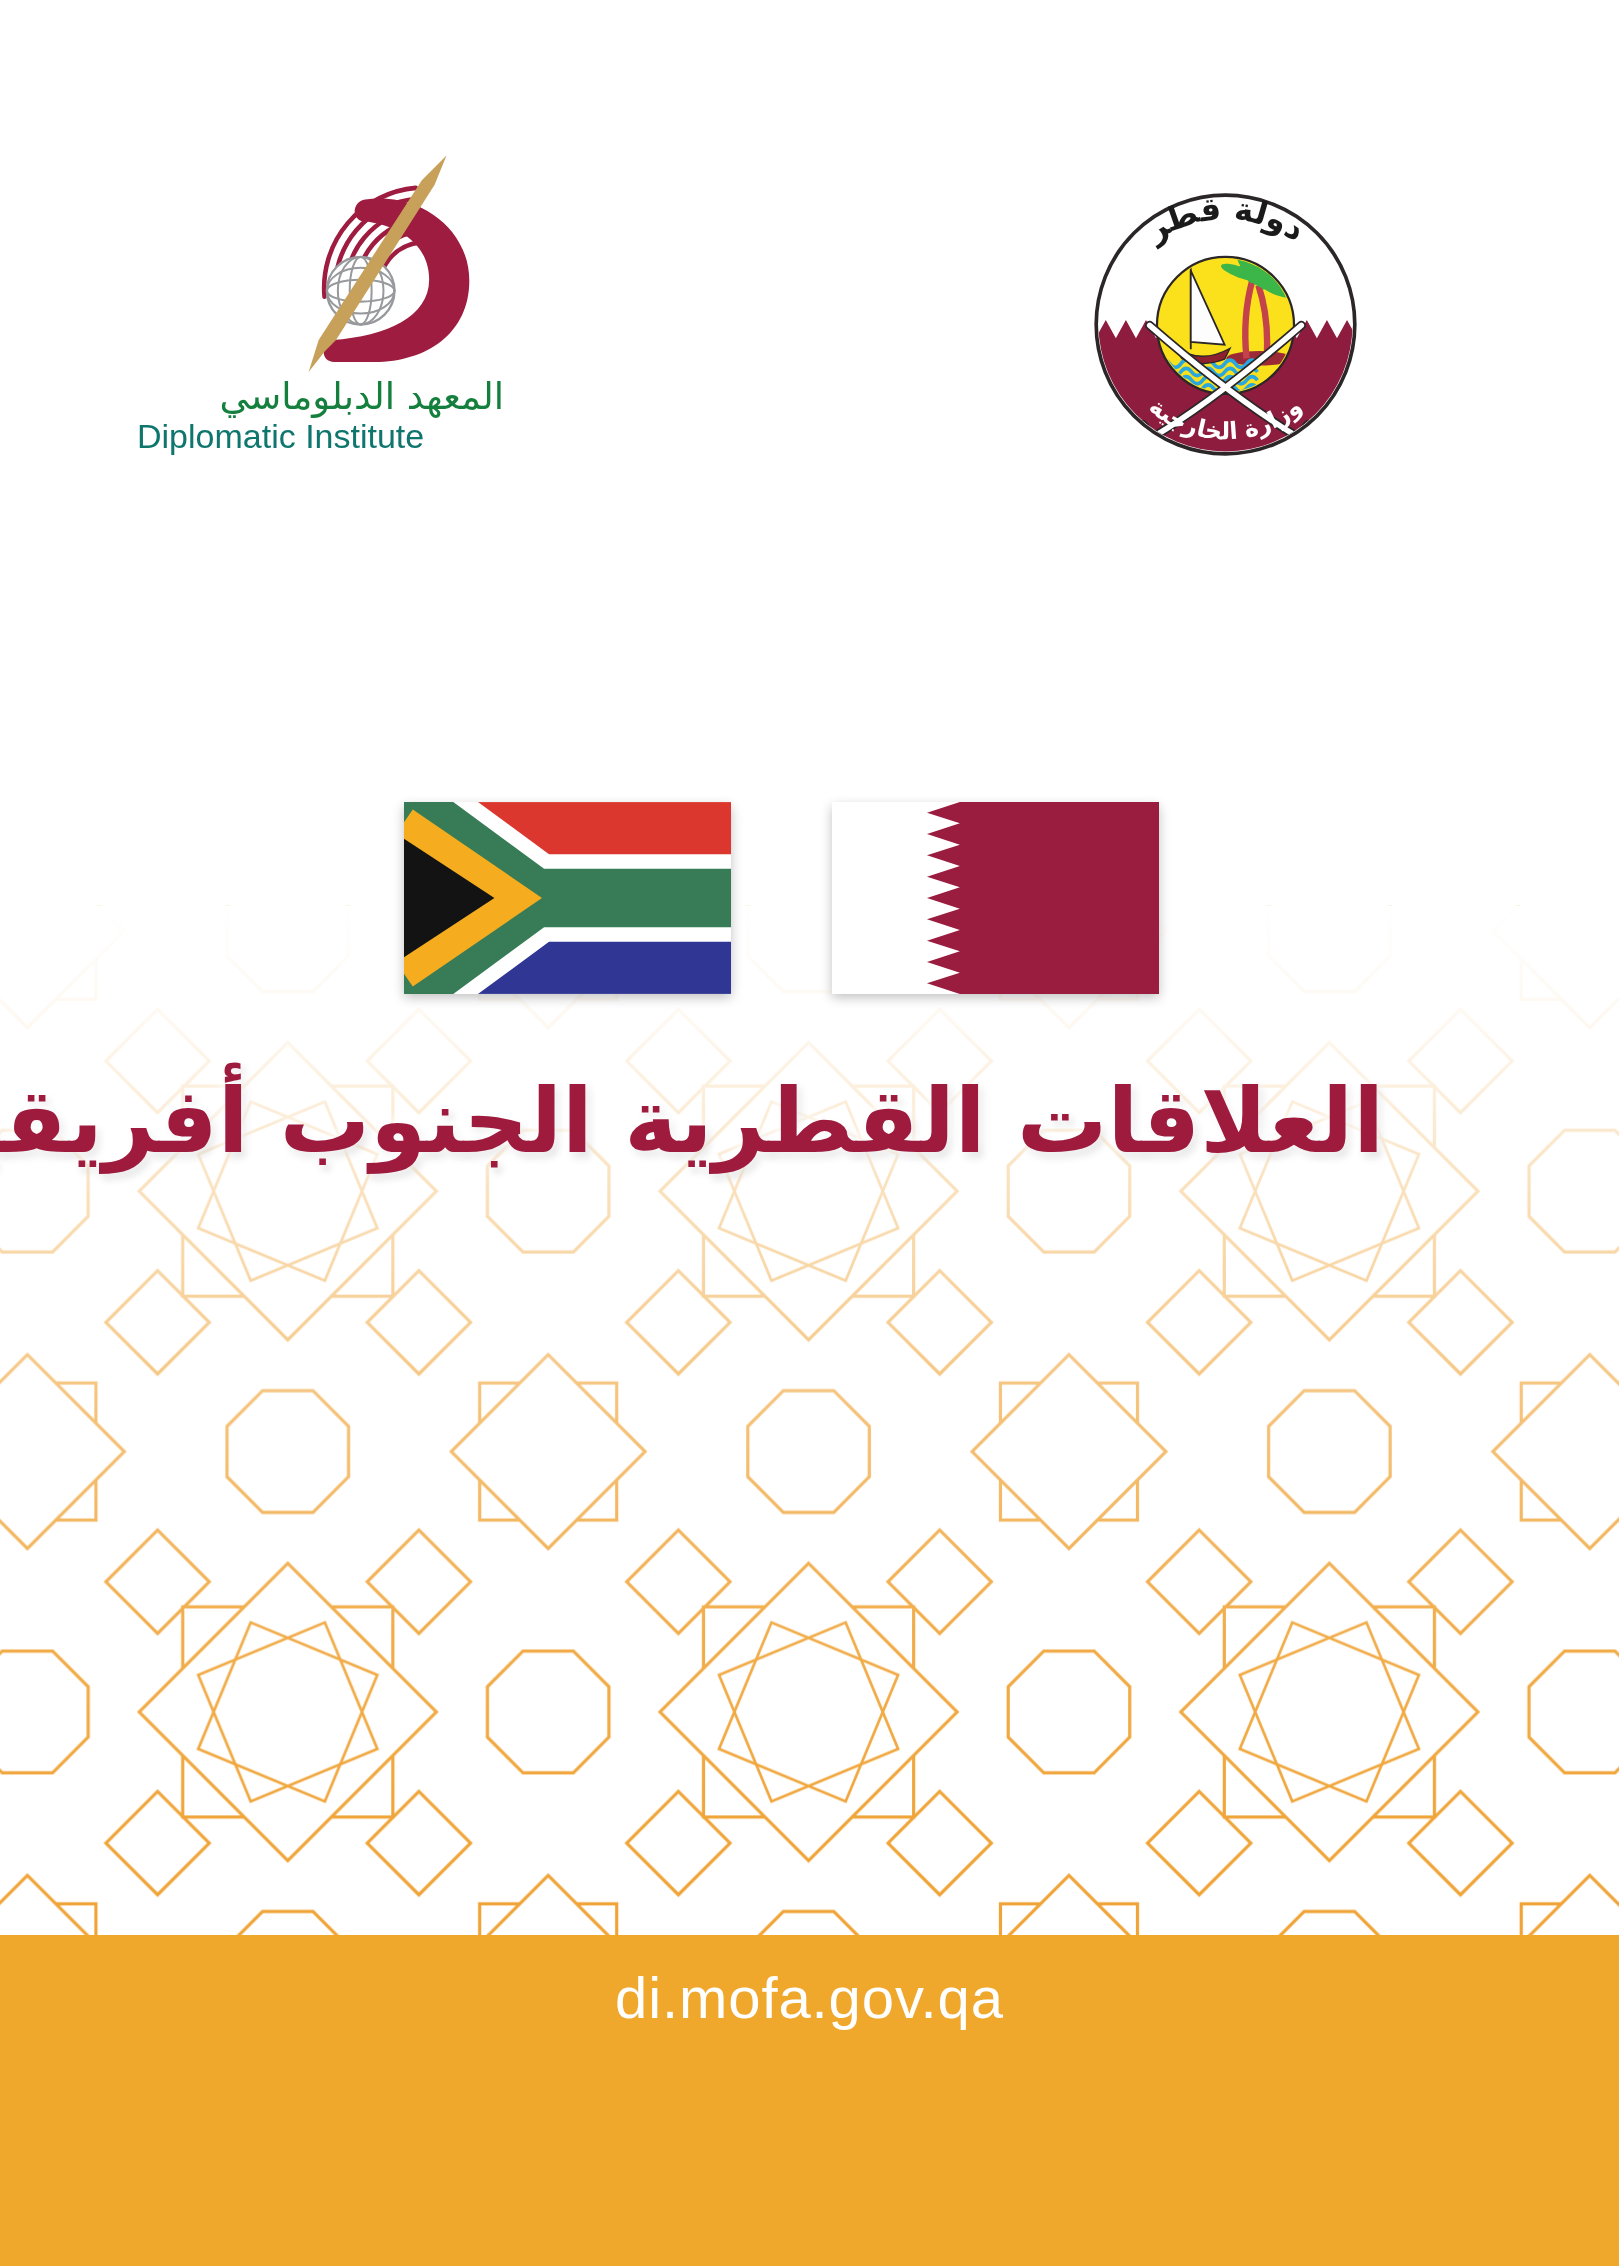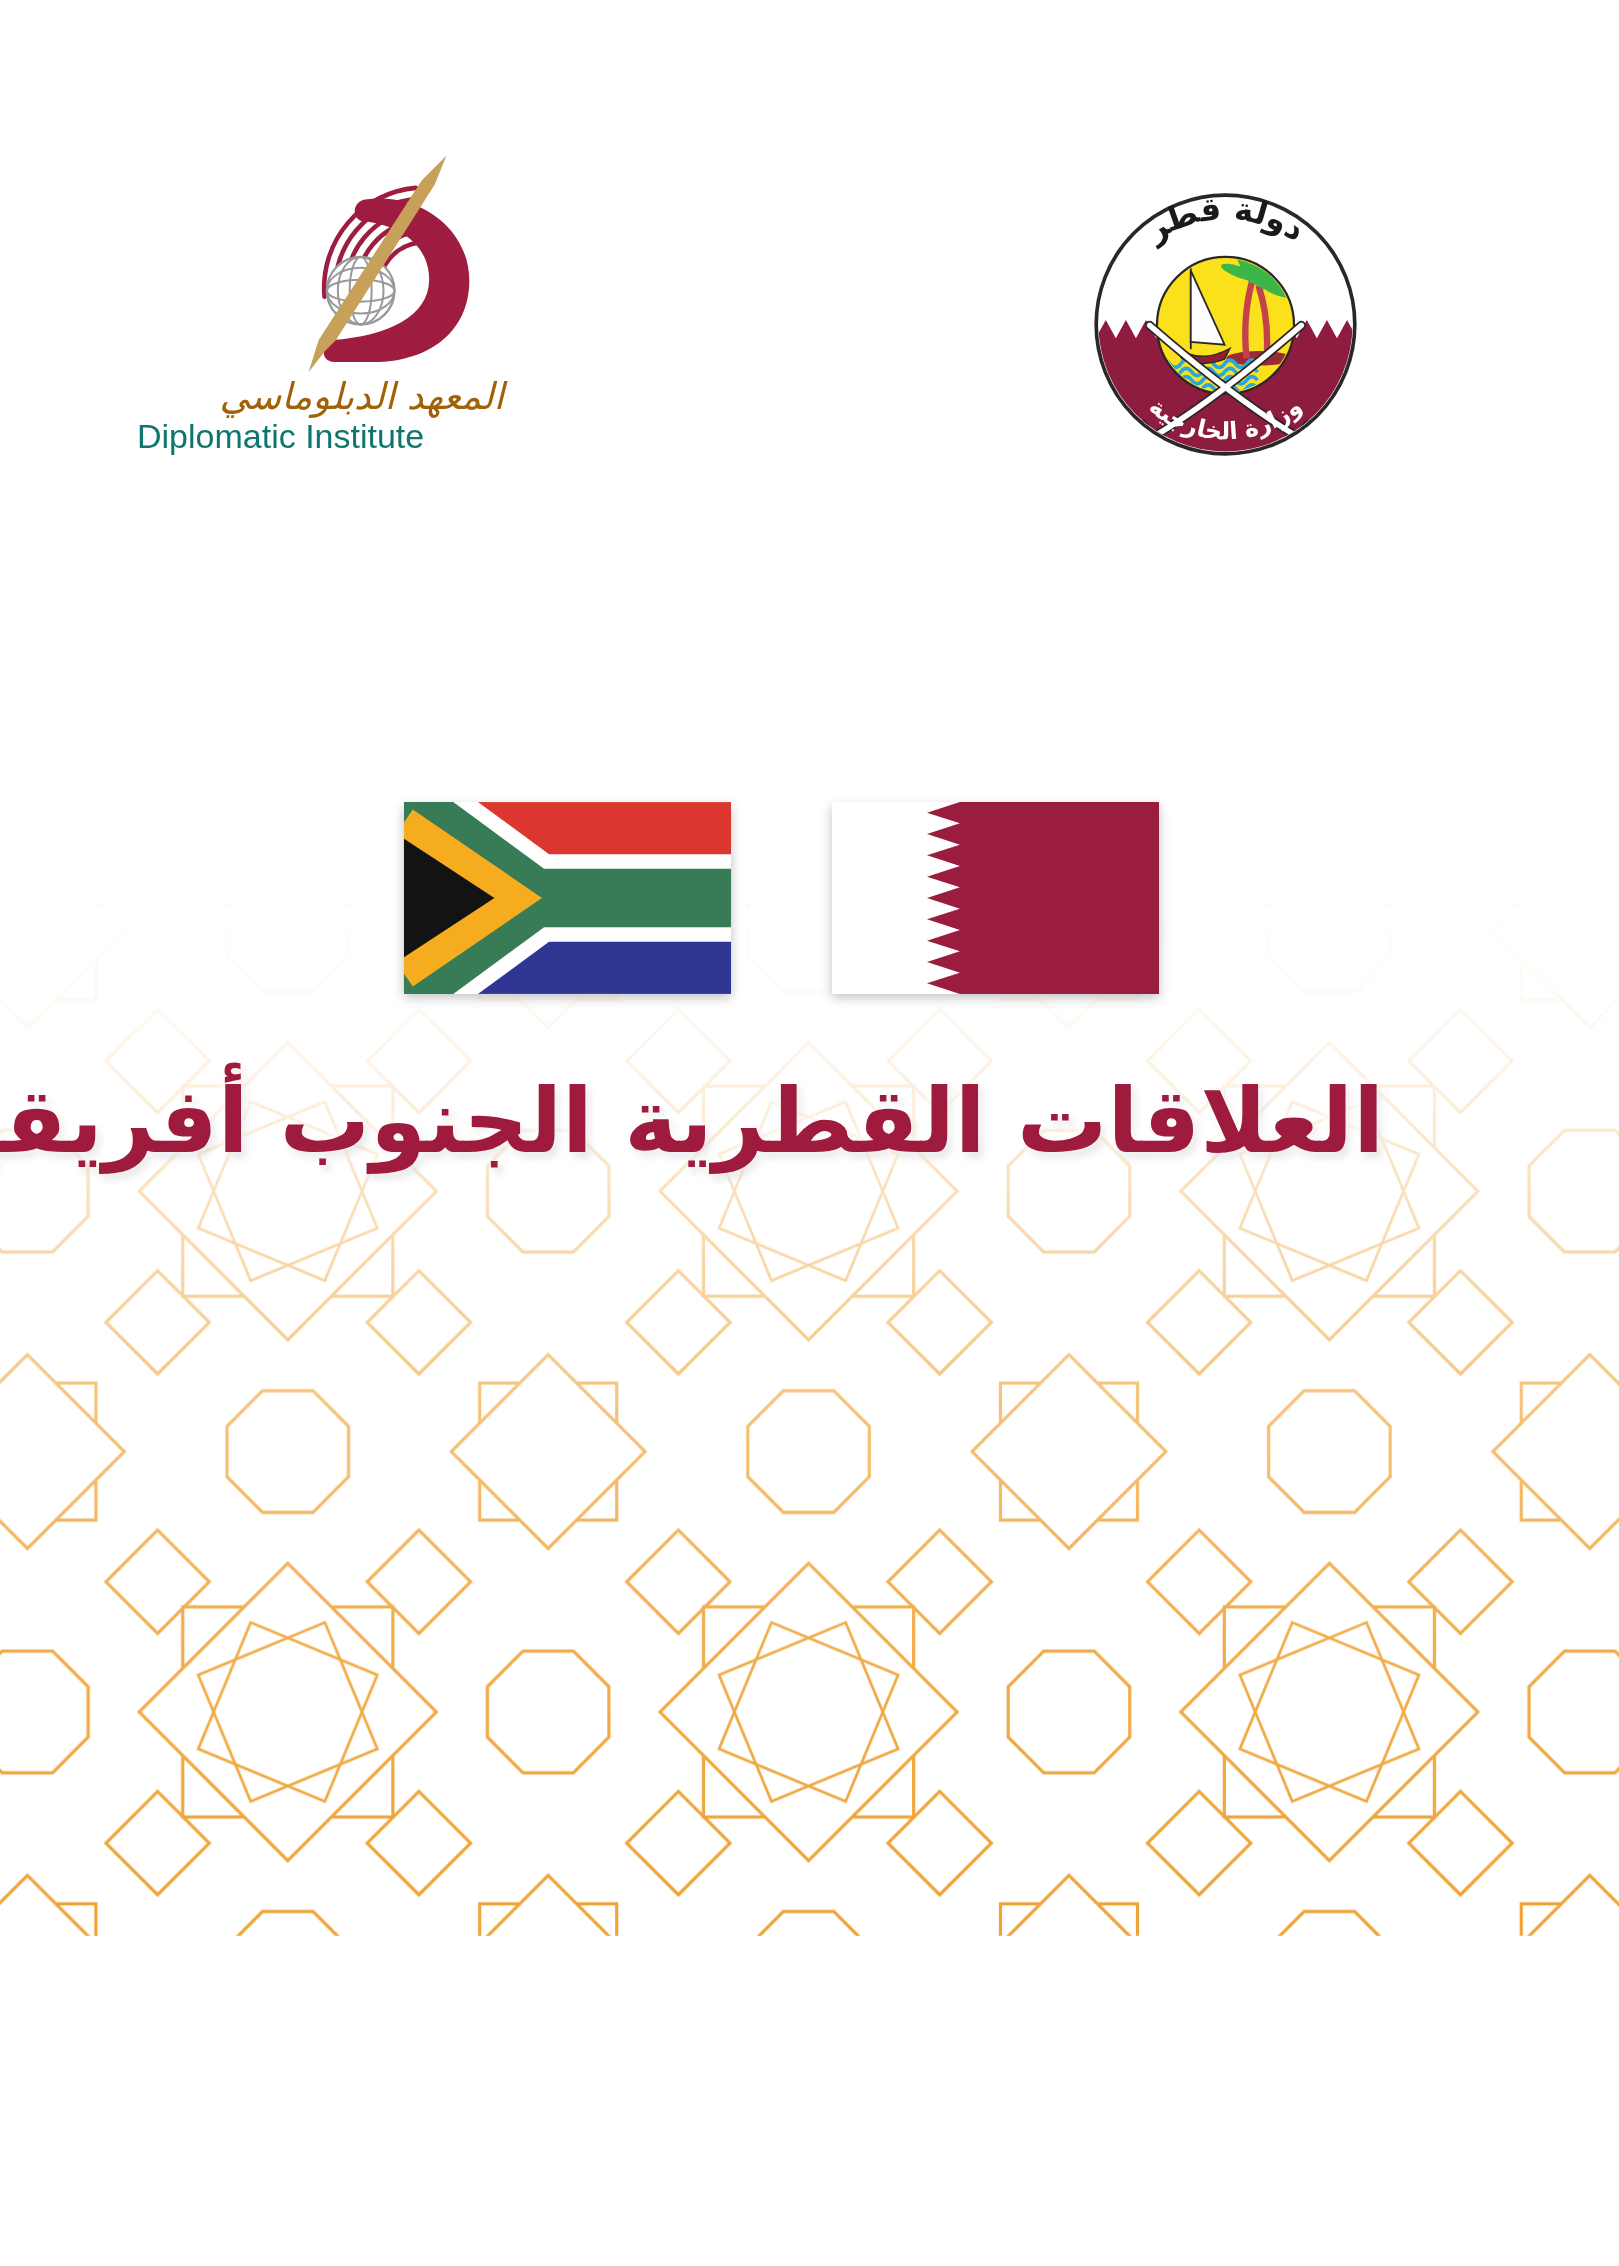--- a/index.html
+++ b/index.html
@@ -5,21 +5,21 @@
   html,body{margin:0;padding:0;background:#fff;}
   .page{position:relative;width:1619px;height:2266px;background:#ffffff;overflow:hidden;
         font-family:"DejaVu Sans",sans-serif;}
   .pattern-layer{position:absolute;left:0;top:905px;width:1619px;height:1031px;}
   .footer-band{position:absolute;left:0;top:1935px;width:1619px;height:331px;background:#EFA82B;}
   .footer-url{margin:0;padding-top:29px;text-align:center;color:#ffffff;
               font-family:"Liberation Sans",sans-serif;font-weight:400;
               font-size:58px;letter-spacing:0.9px;}
   .di-logo{position:absolute;left:137px;top:117px;width:367px;}
   .di-art{display:block;}
-  .di-ar{margin-top:-7.3px;text-align:right;direction:rtl;font-size:37px;color:#a16207;line-height:1.1;font-style:italic;}
+  .di-ar{margin-top:-7.3px;text-align:right;direction:rtl;font-size:37px;color:#15803d;line-height:1.1;}
   .di-en{text-align:left;font-family:"Liberation Sans",sans-serif;font-size:34px;color:#0f766e;line-height:1.15;}
   .emblem{position:absolute;left:1093px;top:192px;}
   .series-label{position:absolute;top:548px;right:256px;direction:rtl;white-space:nowrap;
                 font-size:63px;font-weight:bold;color:#A81E3D;line-height:1.2;}
   .page-title{position:absolute;top:1053px;right:235px;direction:rtl;white-space:nowrap;
               font-size:90px;font-weight:bold;color:#9E1B3E;line-height:1.5;
               text-shadow:0 0 12.8px rgba(255,255,255,0.95),0 0 22px rgba(255,255,255,0.9),
                           3.7px 4.6px 7.3px rgba(110,110,110,0.28);}
   .flag{position:absolute;top:802px;width:327px;height:192px;
         box-shadow:0 3.7px 11px rgba(0,0,0,0.25);background:#fff;}
@@ -193,15 +193,18 @@
     <svg width="327" height="192" viewBox="0 0 358 210">
       <rect x="0" y="0" width="358" height="210" fill="#ffffff"></rect>
       <path fill="#9A1C3F" d="M140,0 L358,0 L358,210 L140,210 L104,198.3 L140,186.7 L104,175 L140,163.3
                L104,151.7 L140,140 L104,128.3 L140,116.7 L104,105 L140,93.3 L104,81.7
                L140,70 L104,58.3 L140,46.7 L104,35 L140,23.3 L104,11.7 Z"></path>
     </svg>
   </div>
 
   <div class="page-title">العلاقات القطرية الجنوب أفريقية</div>
 
+  <div class="footer-band">
+    <p class="footer-url">di.mofa.gov.qa</p>
+  </div>
 
 </div>
 
 
 </body></html>

